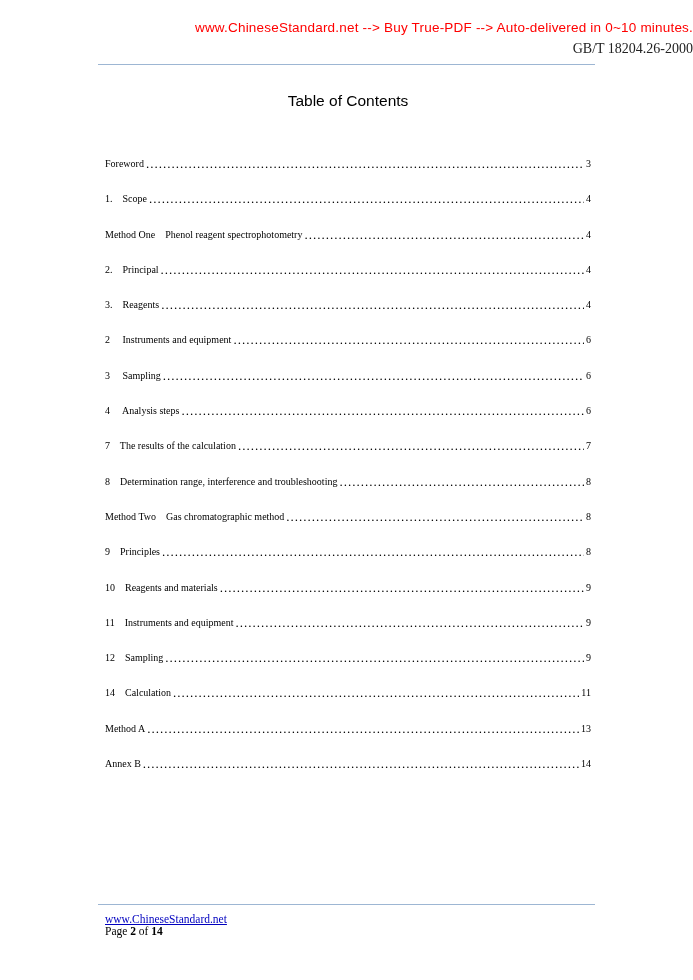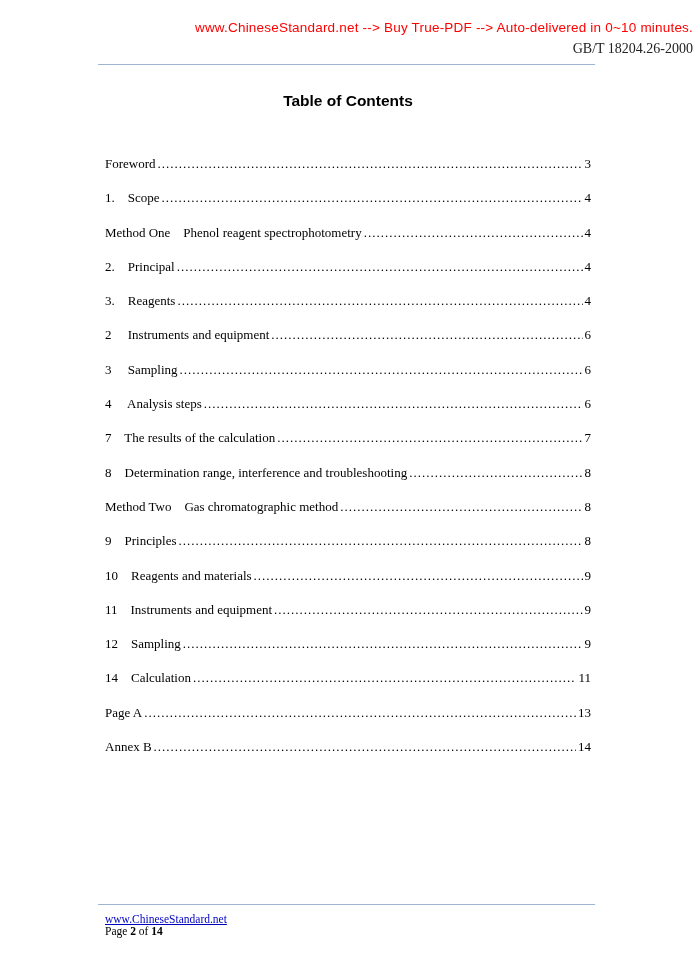--- a/index.html
+++ b/index.html
@@ -42,29 +42,29 @@
   }
   .content {
     position: absolute;
     top: 92px;
     left: 105px;
     width: 486px;
   }
   .title {
     text-align: center;
     font-family: "Liberation Sans", sans-serif;
-    font-weight: bold;
+    font-weight: normal;
     font-size: 15.5px;
     color: #000000;
     margin-bottom: 46px;
   }
   .toc-entry {
     display: flex;
     align-items: flex-start;
-    font-size: 13px;
+    font-size: 10px;
     line-height: 16px;
     margin-bottom: 18.3px;
     color: #000000;
   }
   .toc-label {
     white-space: pre;
     flex: 0 0 auto;
   }
   .toc-dots {
     flex: 1 1 auto;
@@ -197,21 +197,21 @@
       <span class="toc-label">12    Sampling</span>
       <span class="toc-dots"></span>
       <span class="toc-page">9</span>
     </div>
     <div class="toc-entry">
       <span class="toc-label">14    Calculation</span>
       <span class="toc-dots"></span>
       <span class="toc-page">11</span>
     </div>
     <div class="toc-entry">
-      <span class="toc-label">Page A</span>
+      <span class="toc-label">Method A</span>
       <span class="toc-dots"></span>
       <span class="toc-page">13</span>
     </div>
     <div class="toc-entry">
       <span class="toc-label">Annex B</span>
       <span class="toc-dots"></span>
       <span class="toc-page">14</span>
     </div>
   </div>
 

